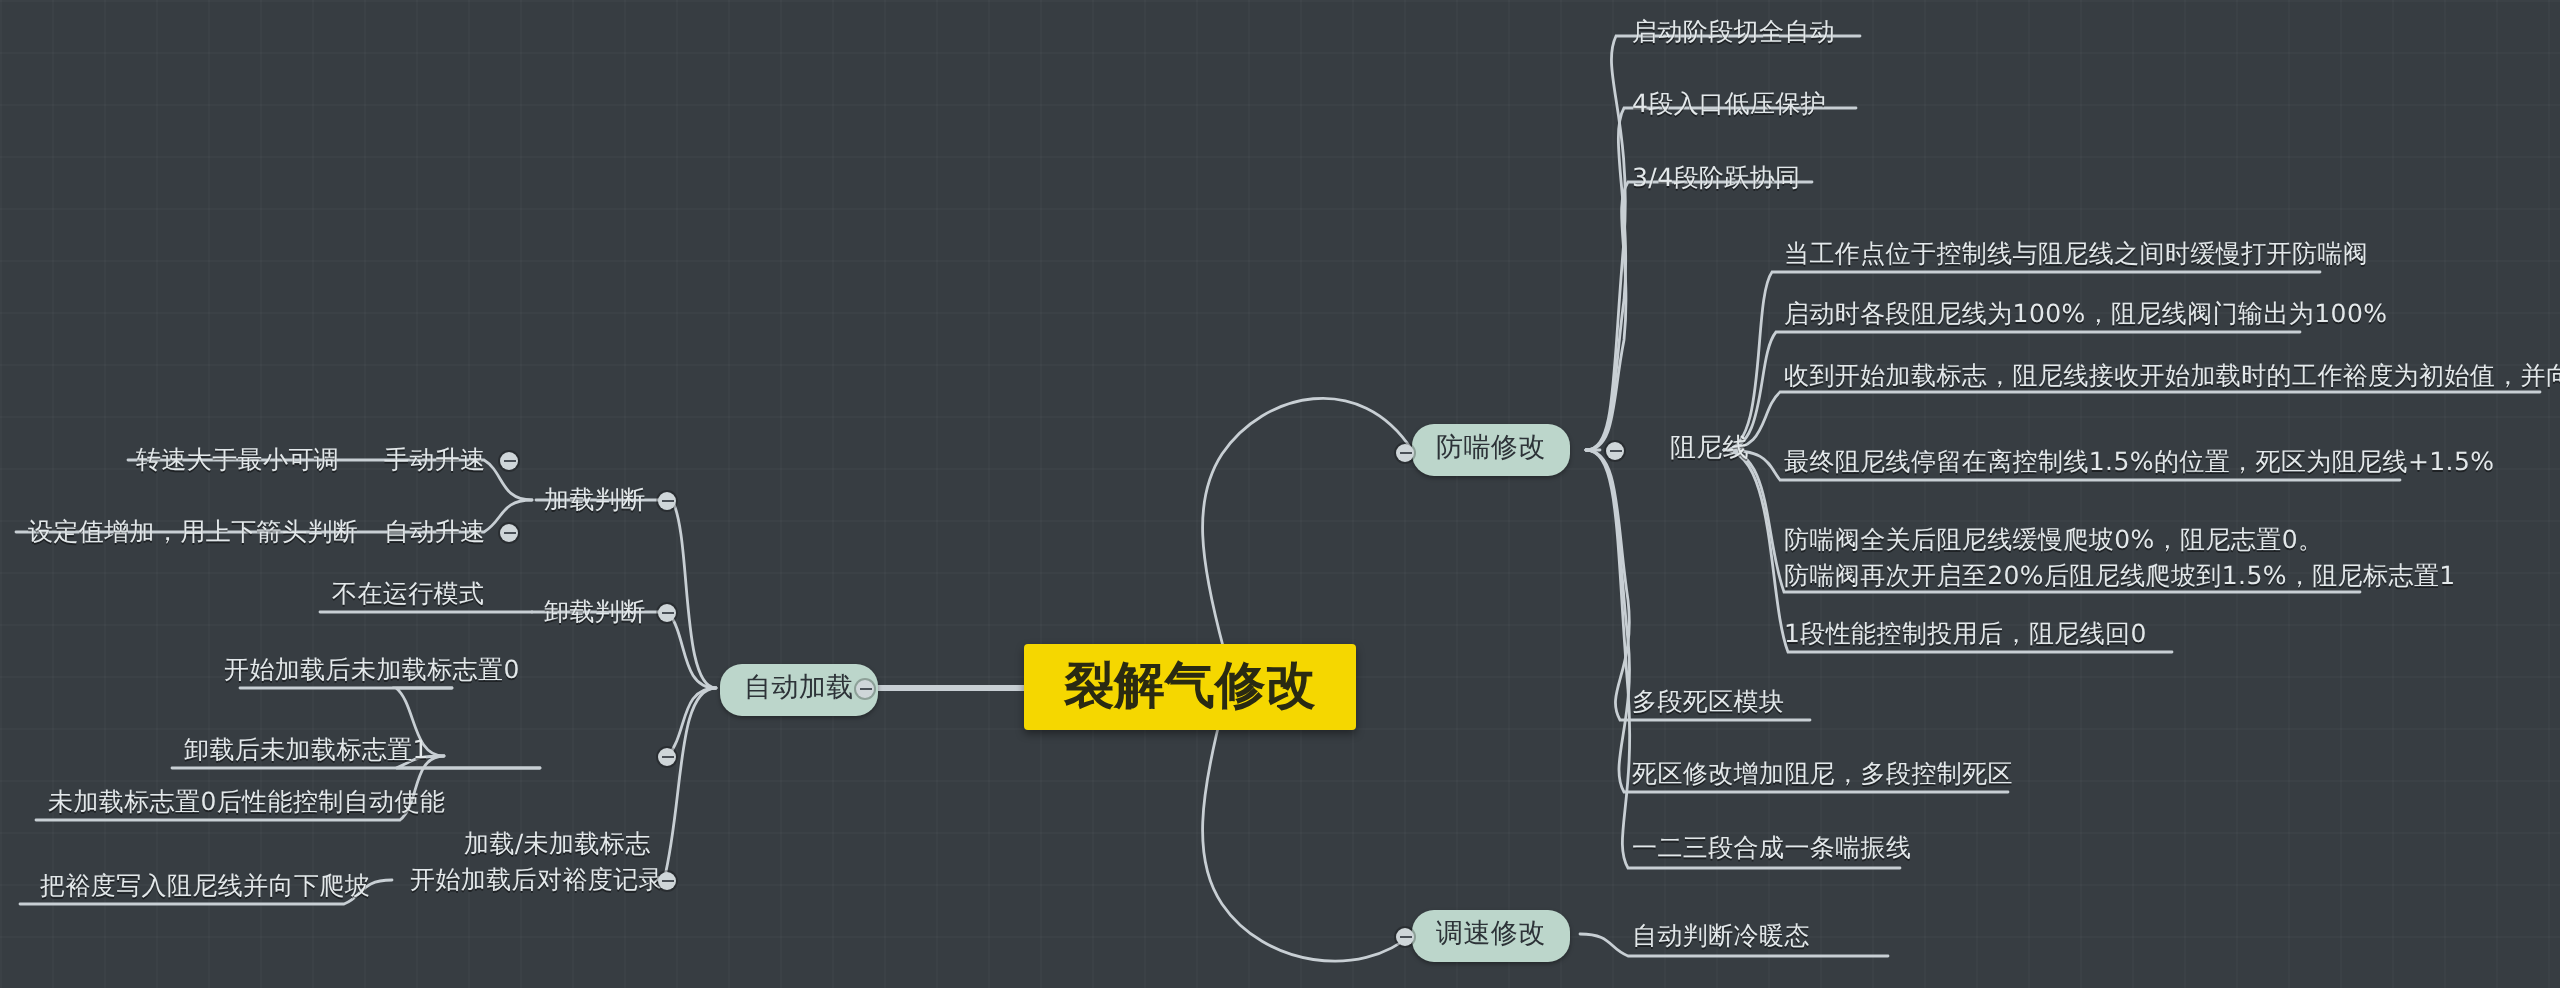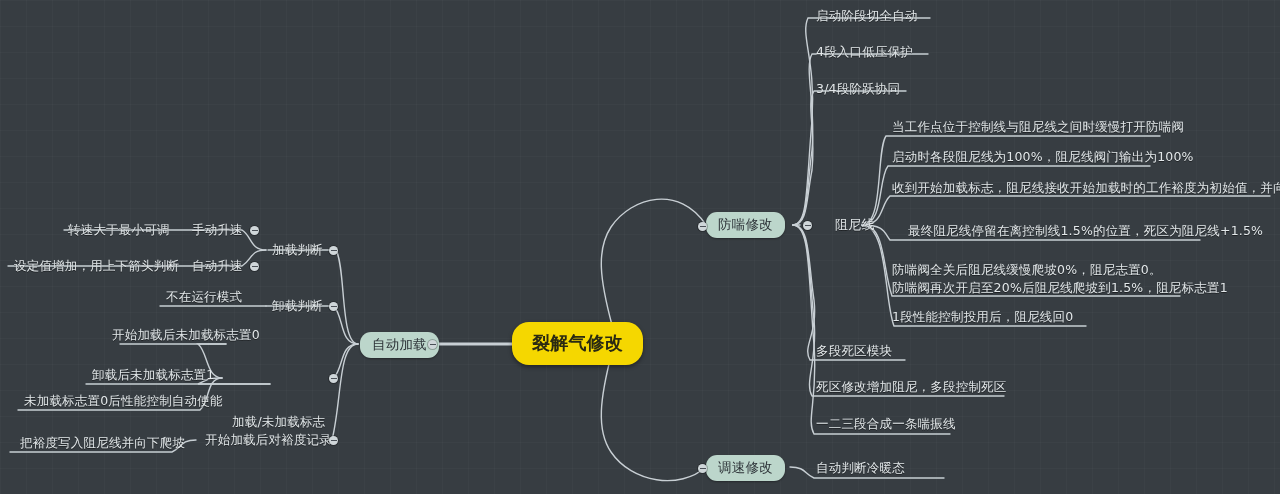--- a/index.html
+++ b/index.html
@@ -36,23 +36,23 @@
     color:#2d3338;
     border-radius:11px;
     padding:4px 12px 5px 12px;
     font-size:13.5px;
     line-height:17px;
     box-shadow:0 1px 2px rgba(0,0,0,.35);
   }
   .root{
     background:#f5d700;
     color:#2a2a12;
-    border-radius:17px;
+    border-radius:2px;
     padding:9px 20px 10px 20px;
-    font-size:18px;
+    font-size:25px;
     line-height:24px;
     font-weight:600;
     box-shadow:0 2px 4px rgba(0,0,0,.4);
   }
   
   .dot{
     position:absolute;
     width:9px;height:9px;border-radius:50%;
     background:#cfd6d9;
     box-shadow:0 0 0 1px rgba(0,0,0,.25);
@@ -130,21 +130,21 @@
 <div class="node leaf" style="left:816px;top:7px;">启动阶段切全自动</div>
 <div class="node leaf" style="left:816px;top:43px;">4段入口低压保护</div>
 <div class="node leaf" style="left:816px;top:80px;">3/4段阶跃协同</div>
 <div class="node leaf" style="left:816px;top:342px;">多段死区模块</div>
 <div class="node leaf" style="left:816px;top:378px;">死区修改增加阻尼，多段控制死区</div>
 <div class="node leaf" style="left:816px;top:415px;">一二三段合成一条喘振线</div>
 
 <div class="node leaf" style="left:892px;top:118px;">当工作点位于控制线与阻尼线之间时缓慢打开防喘阀</div>
 <div class="node leaf" style="left:892px;top:148px;">启动时各段阻尼线为100%，阻尼线阀门输出为100%</div>
 <div class="node leaf" style="left:892px;top:179px;">收到开始加载标志，阻尼线接收开始加载时的工作裕度为初始值，并向下爬坡</div>
-<div class="node leaf" style="left:892px;top:222px;margin-left:16px;">最终阻尼线停留在离控制线1.5%的位置，死区为阻尼线+1.5%</div>
+<div class="node leaf" style="left:892px;top:222px;">最终阻尼线停留在离控制线1.5%的位置，死区为阻尼线+1.5%</div>
 <div class="node leaf two" style="left:892px;top:261px;">防喘阀全关后阻尼线缓慢爬坡0%，阻尼志置0。
 防喘阀再次开启至20%后阻尼线爬坡到1.5%，阻尼标志置1</div>
 <div class="node leaf" style="left:892px;top:308px;">1段性能控制投用后，阻尼线回0</div>
 
 <div class="node leaf" style="left:816px;top:459px;">自动判断冷暖态</div>
 
 <div class="node pill" style="left:360px;top:332px;">自动加载</div>
 <span class="dot" style="left:428px;top:340px;"></span>
 
 <div class="node leaf" style="left:272px;top:241px;">加载判断</div>

